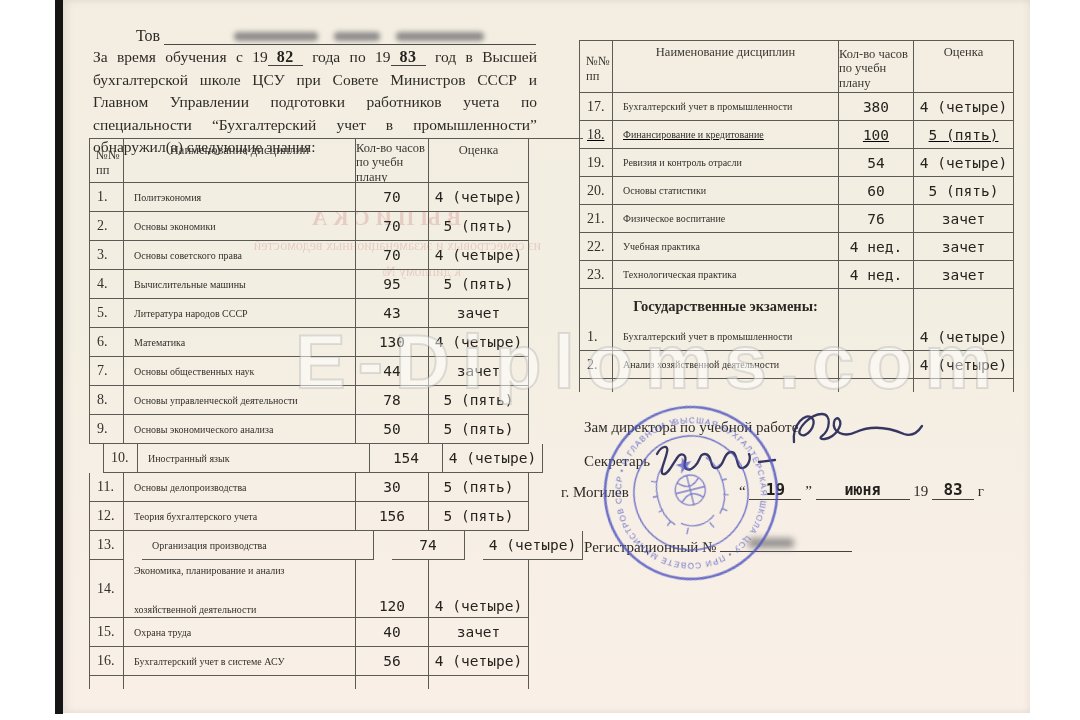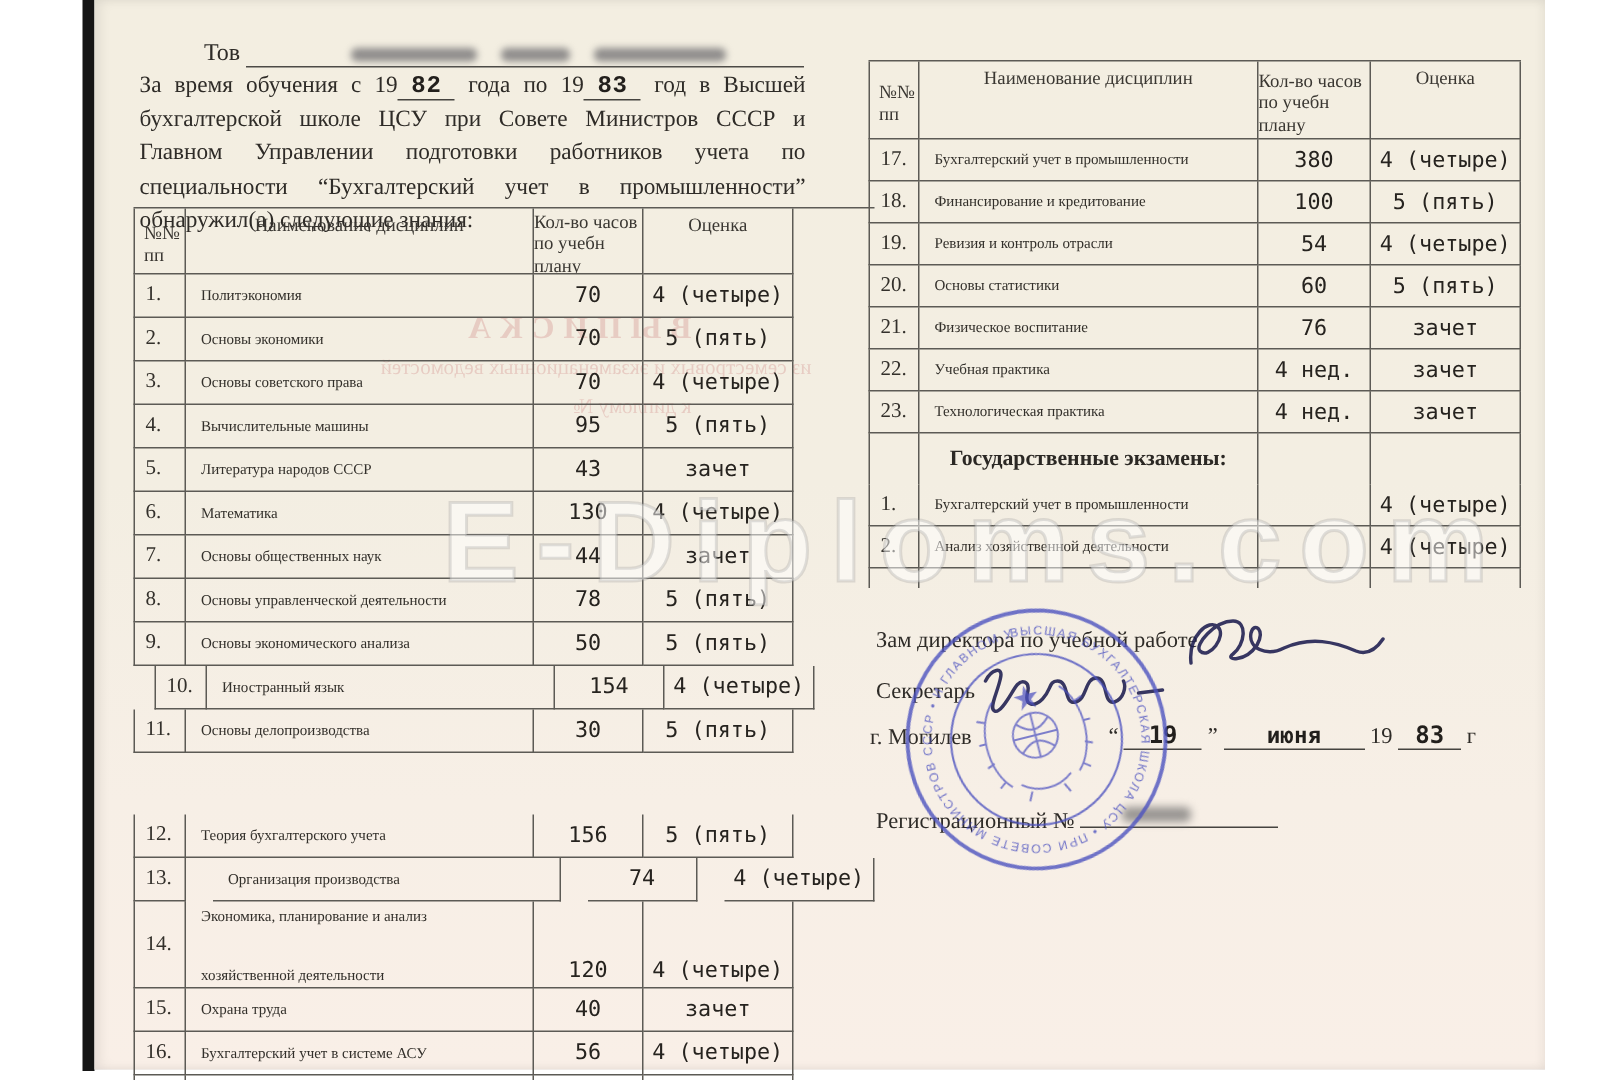--- a/index.html
+++ b/index.html
@@ -3,21 +3,21 @@
 <meta charset="utf-8">
 <style>
   html,body{margin:0;padding:0;}
   body{width:1080px;height:720px;background:#fff;font-family:"Liberation Serif","DejaVu Serif",serif;}
   .scan{position:relative;width:1080px;height:720px;background:#ffffff;overflow:hidden;}
   .black-strip{position:absolute;left:55px;top:0;width:8px;height:714px;background:#151515;}
   .doc{position:absolute;left:63px;top:0;width:967px;height:713px;
        background:linear-gradient(180deg,#f3eee1 0%,#f3eee2 45%,#f7efe6 75%,#f9efe7 100%);
        box-shadow:inset 4px 0 8px rgba(0,0,0,.07), inset -3px 0 6px rgba(0,0,0,.04);}
   .print{color:#2e2b27;}
-  .typed{font-family:Liberation Mono, monospace;color:#221f1c;letter-spacing:.5px;}
+  .typed{font-family:Liberation Serif, serif;color:#221f1c;letter-spacing:.5px;}
 
   
   .tov-line{position:absolute;left:73px;top:26px;font-size:16px;color:#2e2b27;}
   .tov-underline{display:inline-block;vertical-align:bottom;width:372px;border-bottom:1.3px solid #4c4a46;height:18px;margin-left:4px;position:relative;}
   .blur-name{position:absolute;top:6px;display:flex;gap:16px;left:70px;filter:blur(2.6px);}
   .blur-name i{display:block;height:9px;background:#8f8d8c;border-radius:4px;}
 
   
   .intro{position:absolute;left:30px;top:46px;width:444px;font-size:15.5px;line-height:22.5px;text-align:justify;color:#2e2b27;}
   .intro .typed{font-size:16px;font-weight:bold;border-bottom:1.3px solid #45433f;padding:0 9px;}
@@ -162,21 +162,21 @@
           <div class="c c-name">Иностранный язык</div>
           <div class="c c-hours">154</div>
           <div class="c c-grade">4 (четыре)</div>
         </div>
         <div class="trow" style="height: 29px;">
           <div class="c c-num">11.</div>
           <div class="c c-name">Основы делопроизводства</div>
           <div class="c c-hours">30</div>
           <div class="c c-grade">5 (пять)</div>
         </div>
-        <div class="trow" style="height: 29px; margin-top: 41px;">
+        <div class="trow" style="height: 29px;">
           <div class="c c-num">12.</div>
           <div class="c c-name">Теория бухгалтерского учета</div>
           <div class="c c-hours">156</div>
           <div class="c c-grade">5 (пять)</div>
         </div>
         <div class="trow" style="height: 29px; gap: 18px;">
           <div class="c c-num">13.</div>
           <div class="c c-name">Организация производства</div>
           <div class="c c-hours">74</div>
           <div class="c c-grade">4 (четыре)</div>
@@ -222,21 +222,21 @@
             <div>плану</div>
           </div>
           <div class="c c-grade" style="font-family: inherit; font-size: 12.5px; align-items: flex-start;">Оценка</div>
         </div>
         <div class="trow" style="height: 28px;">
           <div class="c c-num">17.</div>
           <div class="c c-name">Бухгалтерский учет в промышленности</div>
           <div class="c c-hours">380</div>
           <div class="c c-grade">4 (четыре)</div>
         </div>
-        <div class="trow" style="height: 28px;">
+        <div class="trow" style="height: 28px; text-decoration: underline;">
           <div class="c c-num">18.</div>
           <div class="c c-name">Финансирование и кредитование</div>
           <div class="c c-hours">100</div>
           <div class="c c-grade">5 (пять)</div>
         </div>
         <div class="trow" style="height: 28px;">
           <div class="c c-num">19.</div>
           <div class="c c-name">Ревизия и контроль отрасли</div>
           <div class="c c-hours">54</div>
           <div class="c c-grade">4 (четыре)</div>
@@ -294,21 +294,21 @@
     <div class="flabel" style="left:521px;top:419px;">Зам директора по учебной работе</div>
     <svg class="sig" style="left:723px;top:404px;" width="140" height="52" viewBox="0 0 140 52">
       <path d="M8,38 C6,20 20,8 26,14 C32,20 20,36 14,30 C10,26 24,10 36,10 C46,10 44,26 36,32 C30,36 44,38 52,26 C58,16 50,10 48,18 C46,28 58,34 70,28 C88,20 104,24 118,30 C126,33 132,28 136,22"></path>
     </svg>
 
     <div class="flabel" style="left:521px;top:453px;">Секретарь</div>
     <svg class="sig" style="left:584px;top:438px;" width="150" height="48" viewBox="0 0 150 48">
       <path d="M10,16 C14,8 22,6 20,14 C18,24 12,34 16,36 C20,38 26,26 30,20 C34,14 40,16 38,24 C36,32 42,34 48,28 C54,22 52,16 58,16 C66,16 62,32 70,30 C78,28 76,14 84,14 C92,14 88,32 96,30 C102,28 104,20 102,16 M112,24 L128,22"></path>
     </svg>
 
-    <div class="flabel" style="left:517px;top:484px;">г. Могилев</div>
+    <div class="flabel" style="left:498px;top:484px;">г. Могилев</div>
     <div class="flabel date-line" style="left:676px;top:480px;">
       <span>“</span>
       <span class="u typed-val" style="width:52px;font-size:16px;">19</span>
       <span>”</span>
       <span class="u typed-val" style="width:94px;font-size:15px;">июня</span>
       <span>19</span>
       <span class="u typed-val" style="width:42px;font-size:16px;">83</span>
       <span>г</span>
     </div>
 

